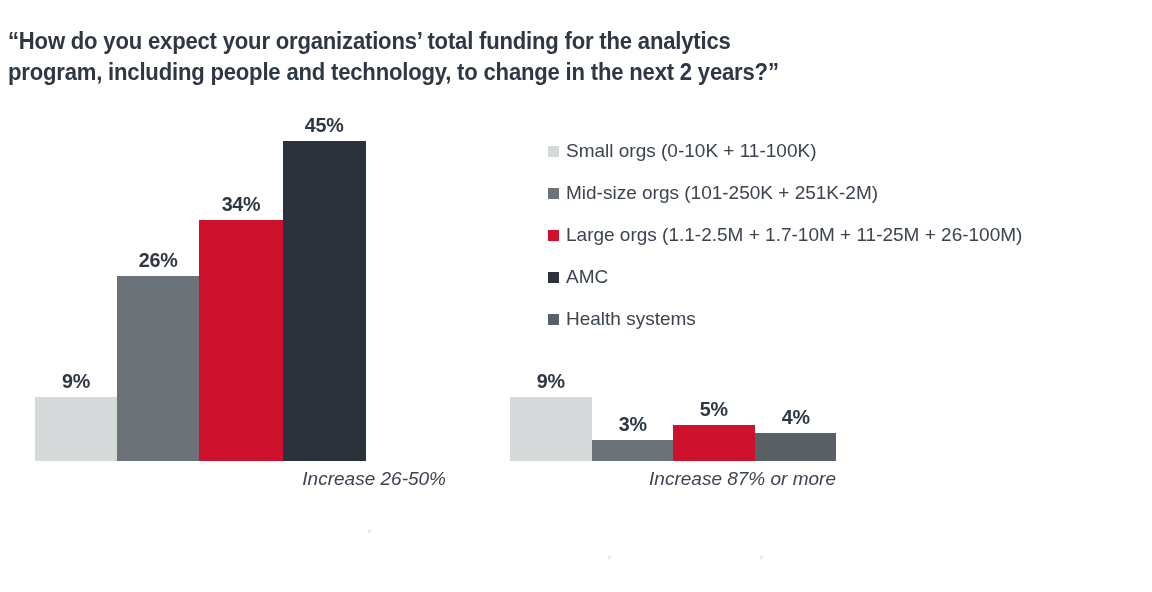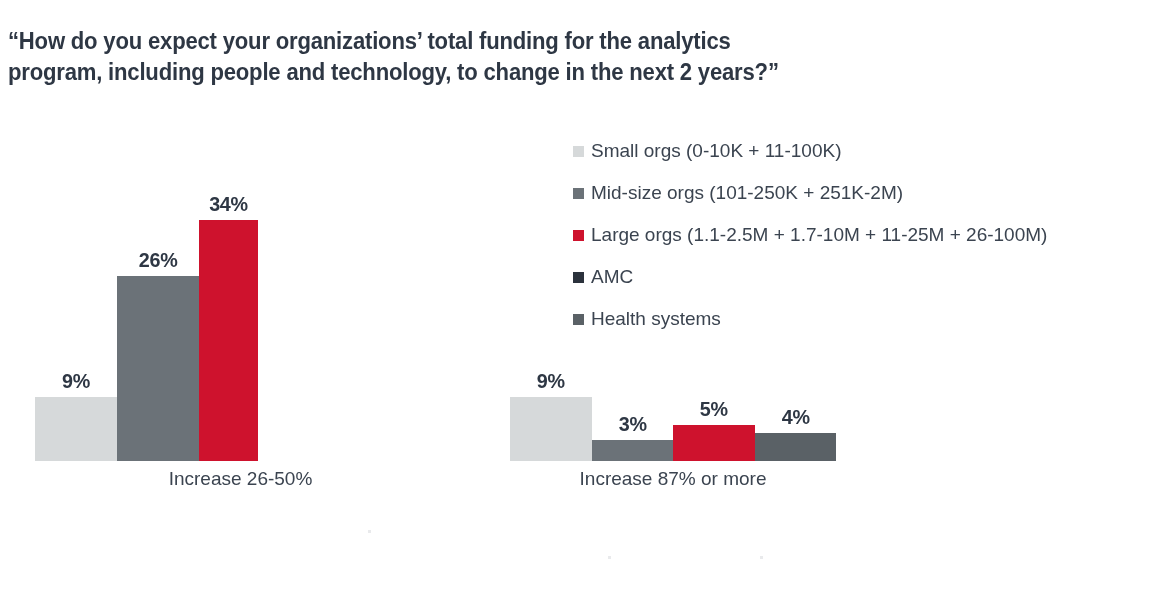--- a/index.html
+++ b/index.html
@@ -87,30 +87,31 @@
     color: #2e3744;
     letter-spacing: -0.3px;
     transform: scaleX(0.94);
     white-space: nowrap;
   }
 
   .group-label {
     position: absolute;
     left: 0;
     width: 100%;
-    text-align: center;
+    text-align: right;
     font-size: 19px;
+    font-style: italic;
     color: #3b4450;
     white-space: nowrap;
   }
 
   
   #legend {
     position: absolute;
-    left: 573px;
+    left: 548px;
     top: 130px;
   }
 
   .legend-row {
     display: flex;
     align-items: center;
     height: 42px;
   }
 
   .legend-swatch {
@@ -147,23 +148,27 @@
       <div class="bar-group" style="left: 35px; width: 411px; top: 0px; height: 520px;">
         <div class="bars-row" style="top: 121px; height: 340px; width: 411px;">
           <div class="bar-slot" style="width: 82.2px;">
             <div class="bar-value" style="bottom: 68px;">9%</div>
             <div class="bar-rect" style="height: 64px; background: rgb(214, 217, 218);"></div>
           </div>
           <div class="bar-slot" style="width: 82.2px;">
             <div class="bar-value" style="bottom: 189px;">26%</div>
             <div class="bar-rect" style="height: 185px; background: rgb(107, 114, 120);"></div>
           </div>
-          <div class="bar-slot" style="width: 59px;">
+          <div class="bar-slot" style="width: 84px;">
             <div class="bar-value" style="bottom: 245px;">34%</div>
             <div class="bar-rect" style="height: 241px; background: rgb(206, 18, 45);"></div>
+          </div>
+          <div class="bar-slot" style="width: 82.2px;">
+            <div class="bar-value" style="bottom: 324px;">45%</div>
+            <div class="bar-rect" style="height: 320px; background: rgb(43, 50, 60);"></div>
           </div>
         </div>
         <div class="group-label" style="top: 468px;">Increase 26-50%</div>
       </div>
       <div class="bar-group" style="left: 510px; width: 326px; top: 0px; height: 520px;">
         <div class="bars-row" style="top: 121px; height: 340px; width: 326px;">
           <div class="bar-slot" style="width: 81.5px;">
             <div class="bar-value" style="bottom: 68px;">9%</div>
             <div class="bar-rect" style="height: 64px; background: rgb(214, 217, 218);"></div>
           </div>

